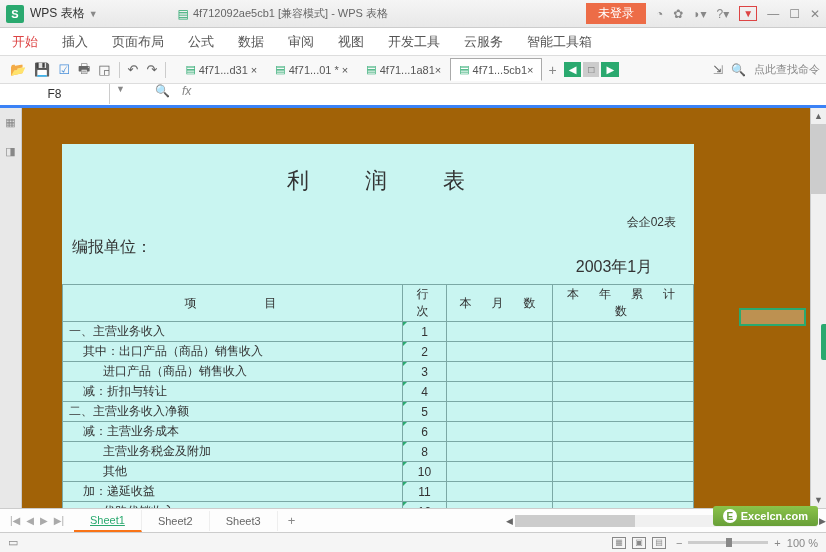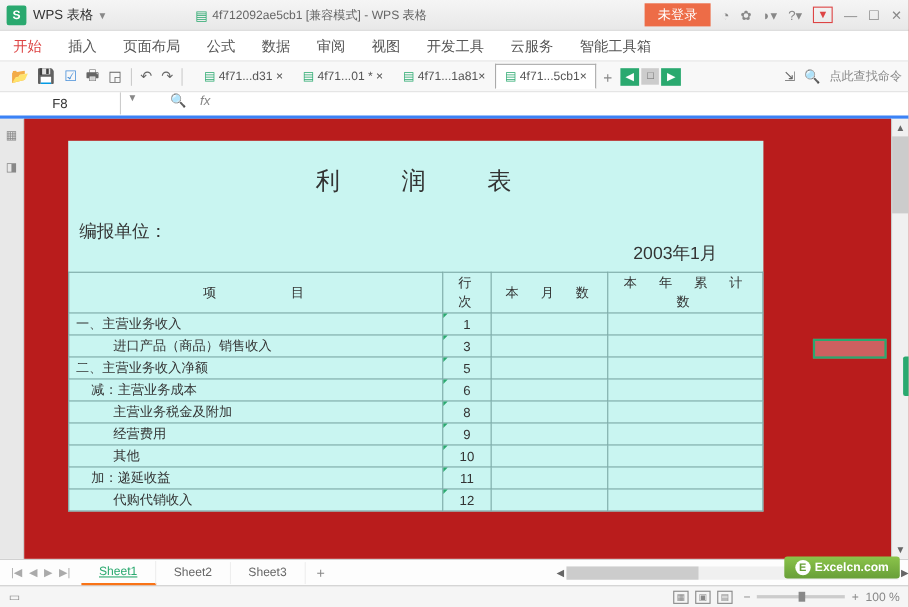--- a/index.html
+++ b/index.html
@@ -34,21 +34,21 @@
     .search-text { color: #888; font-size: 11px; }
     
     .formula-bar { height: 24px; display: flex; align-items: flex-start; border-bottom: 3px solid #3b82f6; background: #fff; }
     .cell-ref { width: 110px; text-align: center; font-size: 12px; border-right: 1px solid #ccc; padding: 3px; }
     .fx-dropdown { margin-left: 6px; color: #888; font-size: 9px; }
     .fx-icons { display: flex; align-items: center; gap: 12px; margin-left: 30px; color: #888; }
     .fx-label { font-style: italic; }
     
     .workspace { display: flex; height: 400px; }
     .side-panel { width: 22px; background: #e8e8e8; border-right: 1px solid #ccc; display: flex; flex-direction: column; align-items: center; padding-top: 8px; gap: 16px; color: #888; font-size: 11px; }
-    .content-area { flex: 1; background: #b91c1c; padding: 20px 6px 0 40px; position: relative; overflow: hidden; }
+    .content-area { flex: 1; background: #a16207; padding: 36px 6px 0 40px; position: relative; overflow: hidden; }
     
     .sheet-content { background: #c9f5f1; width: 632px; }
     .report-title { text-align: center; font-size: 22px; font-family: "SimSun"; letter-spacing: 4px; padding: 22px 0 16px; font-weight: normal; }
     .sub-header { display: flex; justify-content: flex-end; padding: 2px 18px; font-size: 12px; }
     .info-row { display: flex; padding: 4px 10px 6px; font-size: 16px; }
     .info-left { flex: 1; }
     .info-center { width: 140px; text-align: center; margin-top: 20px; }
     .info-right { width: 120px; text-align: right; padding-right: 8px; }
     
     .data-table { width: 100%; border-collapse: collapse; font-size: 12px; }
@@ -180,20 +180,23 @@
 </div>
 
 <div class="workspace">
   <div class="side-panel">
     <span>▦</span>
     <span>◨</span>
   </div>
   <div class="content-area">
     <div class="sheet-content">
       <div class="report-title">利　　润　　表</div>
+      <div class="sub-header">
+          <span>会企02表</span>
+        </div>
       <div class="info-row">
         <span class="info-left">编报单位：</span>
         <span class="info-center">2003年1月</span>
       </div>
       <table class="data-table">
         <tbody>
             <tr>
           <th class="th-item">项　　　　目</th>
           <th class="th-row">行 次</th>
           <th class="th-month">本　月　数</th>
@@ -201,46 +204,52 @@
         </tr>
         </tbody>
           <tbody id="table-body">
             <tr>
               <td class="td-item ">一、主营业务收入</td>
     <td class="td-row">1</td>
     <td></td>
     <td></td>
             </tr>
             <tr>
+              <td class="td-item indent1">其中：出口产品（商品）销售收入</td>
+    <td class="td-row">2</td>
+    <td></td>
+    <td></td>
+            </tr>
+            <tr>
               <td class="td-item indent2">进口产品（商品）销售收入</td>
     <td class="td-row">3</td>
     <td></td>
     <td></td>
             </tr>
             <tr>
+              <td class="td-item indent1">减：折扣与转让</td>
+    <td class="td-row">4</td>
+    <td></td>
+    <td></td>
+            </tr>
+            <tr>
               <td class="td-item ">二、主营业务收入净额</td>
     <td class="td-row">5</td>
     <td></td>
     <td></td>
             </tr>
             <tr>
               <td class="td-item indent1">减：主营业务成本</td>
     <td class="td-row">6</td>
     <td></td>
     <td></td>
             </tr>
             <tr>
               <td class="td-item indent2">主营业务税金及附加</td>
     <td class="td-row">8</td>
-    <td></td>
-    <td></td>
-            </tr>
-            <tr>
-              <td class="td-item indent2">经营费用</td>
-    <td class="td-row">9</td>
     <td></td>
     <td></td>
             </tr>
             <tr>
               <td class="td-item indent2">其他</td>
     <td class="td-row">10</td>
     <td></td>
     <td></td>
             </tr>
             <tr>

